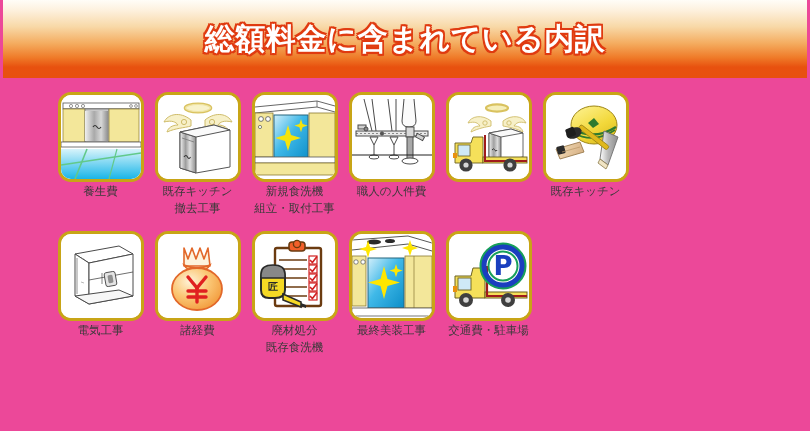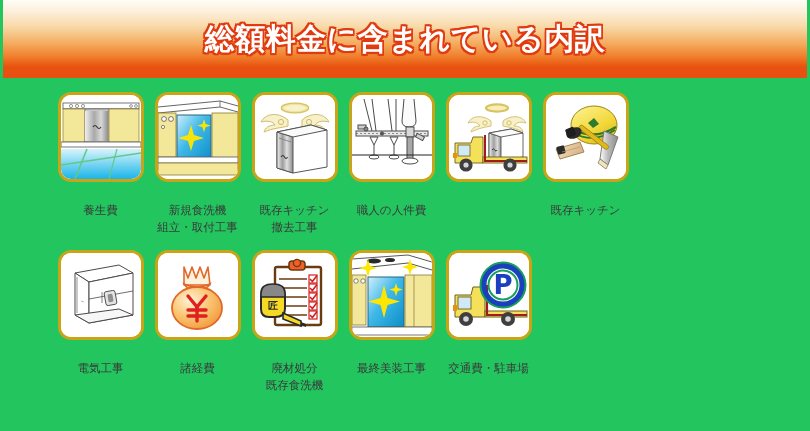--- a/index.html
+++ b/index.html
@@ -10,21 +10,21 @@
     width: 810px;
     height: 431px;
     background: #ffffff;
     font-family: "Liberation Sans", "DejaVu Sans", sans-serif;
     overflow: hidden;
   }
   .page {
     position: relative;
     width: 810px;
     height: 431px;
-    background: #22c55e;
+    background: #ec4899;
   }
 
   
   .header {
     position: absolute;
     left: 3px;
     top: 0px;
     width: 804px;
     height: 78px;
     background: linear-gradient(to bottom,
@@ -90,21 +90,21 @@
     border-radius: 13px;
     background: #ffffff;
     overflow: hidden;
   }
   .art {
     position: absolute;
     inset: 0;
   }
 
   .label {
-    margin-top: 20px;
+    margin-top: 1px;
     font-family: "DejaVu Sans", "Liberation Sans", sans-serif;
     font-size: 11.5px;
     line-height: 17px;
     color: #3a3a3a;
     text-align: center;
     white-space: nowrap;
     user-select: none;
   }
   .label .l2 { display: block; }
 
@@ -172,60 +172,20 @@
           <span>養生費</span>
           <span class="l2"></span>
         </div>
       </div>
 
       <div class="cell">
         <div class="frame">
           <div class="art">
             <svg viewBox="0 0 80 84">
               <rect x="0" y="0" width="80" height="84" fill="#ffffff"></rect>
-              <defs>
-                <linearGradient id="bluepanel" x1="0" y1="0" x2="1" y2="1">
-                  <stop offset="0%" stop-color="#cfeefb"></stop>
-                  <stop offset="45%" stop-color="#3fb8e8"></stop>
-                  <stop offset="100%" stop-color="#0d8fc9"></stop>
-                </linearGradient>
-              </defs>
-
-              <path d="M0 12 L62 6 L80 11" fill="none" stroke="#555" stroke-width="0.9"></path>
-              <path d="M0 18 L62 12 L80 17" fill="none" stroke="#555" stroke-width="0.9"></path>
-              <line x1="62" y1="6" x2="62" y2="12" stroke="#555" stroke-width="0.8"></line>
-
-              <rect x="0" y="18" width="18" height="44" fill="#f3e79a" stroke="#8a7a33" stroke-width="0.8"></rect>
-              <circle cx="6" cy="24" r="2.4" fill="#fff" stroke="#555" stroke-width="0.8"></circle>
-              <circle cx="13" cy="24" r="2.4" fill="#fff" stroke="#555" stroke-width="0.8"></circle>
-              <circle cx="5" cy="32" r="1.6" fill="#fff" stroke="#555" stroke-width="0.7"></circle>
-
-              <rect x="19" y="20" width="34" height="46" fill="url(#bluepanel)" stroke="#26667f" stroke-width="1"></rect>
-
-              <path d="M33 30 L36 40 L46 43 L36 46 L33 56 L30 46 L20 43 L30 40 Z" fill="#ffe600" opacity="0.95"></path>
-              <path d="M46 24 L47.6 29 L52.6 30.6 L47.6 32.2 L46 37.2 L44.4 32.2 L39.4 30.6 L44.4 29 Z" fill="#ffe600" opacity="0.95"></path>
-
-              <rect x="54" y="18" width="26" height="46" fill="#f3e79a" stroke="#8a7a33" stroke-width="0.8"></rect>
-
-              <rect x="0" y="62" width="80" height="6" fill="#ffffff" stroke="#555" stroke-width="0.8"></rect>
-              <rect x="0" y="68" width="80" height="12" fill="#f3e79a" stroke="#8a7a33" stroke-width="0.8"></rect>
-            </svg>
-          </div>
-        </div>
-        <div class="label">
-          <span>新規食洗機</span>
-          <span class="l2">組立・取付工事</span>
-        </div>
-      </div>
-
-      <div class="cell">
-        <div class="frame">
-          <div class="art">
-            <svg viewBox="0 0 80 84">
-              <rect x="0" y="0" width="80" height="84" fill="#ffffff"></rect>
 
               <ellipse cx="40" cy="13" rx="13" ry="4.2" fill="none" stroke="#d9c25f" stroke-width="2.6"></ellipse>
               <ellipse cx="40" cy="13" rx="13" ry="4.2" fill="#f6eeb8" opacity="0.75"></ellipse>
 
               <path d="M33 25 C22 16 10 19 6 27 C14 25 18 27 20 30 C14 30 10 33 9 37 C18 33 26 33 33 31 Z" fill="#f7f0c8" stroke="#cfbc6a" stroke-width="1"></path>
               <path d="M47 25 C58 16 70 19 74 27 C66 25 62 27 60 30 C66 30 70 33 71 37 C62 33 54 33 47 31 Z" fill="#f7f0c8" stroke="#cfbc6a" stroke-width="1"></path>
               <circle cx="26" cy="27" r="2.6" fill="none" stroke="#cfbc6a" stroke-width="1"></circle>
               <circle cx="54" cy="27" r="2.6" fill="none" stroke="#cfbc6a" stroke-width="1"></circle>
 
               <defs>
@@ -240,20 +200,60 @@
               <polygon points="22,37 38,42 38,78 22,73" fill="url(#steel2)" stroke="#555" stroke-width="1"></polygon>
               <polygon points="22,37 56,30 72,35 38,42" fill="#fafafa" stroke="#555" stroke-width="1"></polygon>
               <line x1="24" y1="43" x2="36" y2="47" stroke="#777" stroke-width="0.8"></line>
               <path d="M26 62 q2 -3 3.5 0 q1.5 3 3 0" stroke="#333" stroke-width="1.1" fill="none"></path>
             </svg>
           </div>
         </div>
         <div class="label">
           <span>既存キッチン</span>
           <span class="l2">撤去工事</span>
+        </div>
+      </div>
+
+      <div class="cell">
+        <div class="frame">
+          <div class="art">
+            <svg viewBox="0 0 80 84">
+              <rect x="0" y="0" width="80" height="84" fill="#ffffff"></rect>
+              <defs>
+                <linearGradient id="bluepanel" x1="0" y1="0" x2="1" y2="1">
+                  <stop offset="0%" stop-color="#cfeefb"></stop>
+                  <stop offset="45%" stop-color="#3fb8e8"></stop>
+                  <stop offset="100%" stop-color="#0d8fc9"></stop>
+                </linearGradient>
+              </defs>
+
+              <path d="M0 12 L62 6 L80 11" fill="none" stroke="#555" stroke-width="0.9"></path>
+              <path d="M0 18 L62 12 L80 17" fill="none" stroke="#555" stroke-width="0.9"></path>
+              <line x1="62" y1="6" x2="62" y2="12" stroke="#555" stroke-width="0.8"></line>
+
+              <rect x="0" y="18" width="18" height="44" fill="#f3e79a" stroke="#8a7a33" stroke-width="0.8"></rect>
+              <circle cx="6" cy="24" r="2.4" fill="#fff" stroke="#555" stroke-width="0.8"></circle>
+              <circle cx="13" cy="24" r="2.4" fill="#fff" stroke="#555" stroke-width="0.8"></circle>
+              <circle cx="5" cy="32" r="1.6" fill="#fff" stroke="#555" stroke-width="0.7"></circle>
+
+              <rect x="19" y="20" width="34" height="46" fill="url(#bluepanel)" stroke="#26667f" stroke-width="1"></rect>
+
+              <path d="M33 30 L36 40 L46 43 L36 46 L33 56 L30 46 L20 43 L30 40 Z" fill="#ffe600" opacity="0.95"></path>
+              <path d="M46 24 L47.6 29 L52.6 30.6 L47.6 32.2 L46 37.2 L44.4 32.2 L39.4 30.6 L44.4 29 Z" fill="#ffe600" opacity="0.95"></path>
+
+              <rect x="54" y="18" width="26" height="46" fill="#f3e79a" stroke="#8a7a33" stroke-width="0.8"></rect>
+
+              <rect x="0" y="62" width="80" height="6" fill="#ffffff" stroke="#555" stroke-width="0.8"></rect>
+              <rect x="0" y="68" width="80" height="12" fill="#f3e79a" stroke="#8a7a33" stroke-width="0.8"></rect>
+            </svg>
+          </div>
+        </div>
+        <div class="label">
+          <span>新規食洗機</span>
+          <span class="l2">組立・取付工事</span>
         </div>
       </div>
 
       <div class="cell">
         <div class="frame">
           <div class="art">
             <svg viewBox="0 0 80 84">
               <rect x="0" y="0" width="80" height="84" fill="#ffffff"></rect>
               <g stroke="#4a4a4a" fill="none" stroke-width="1">
 

